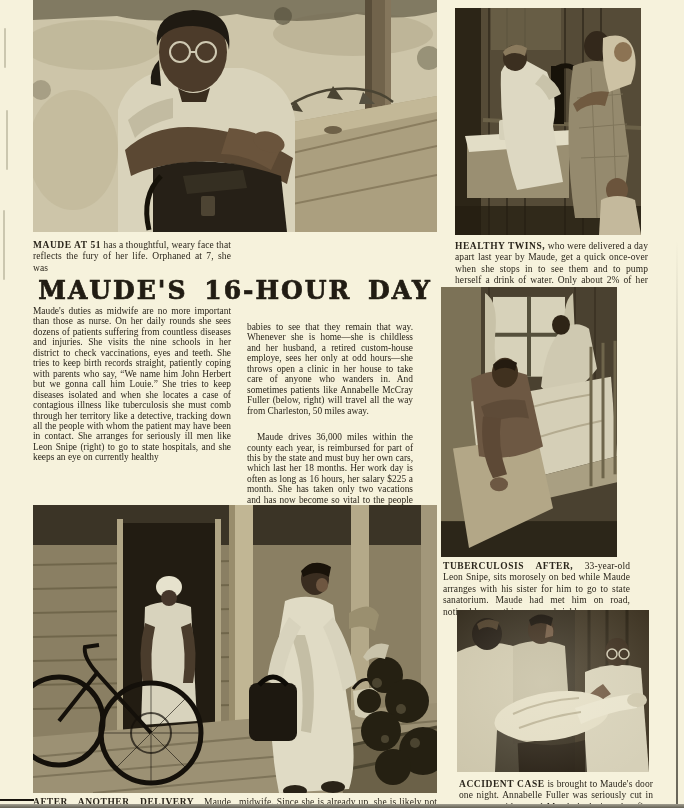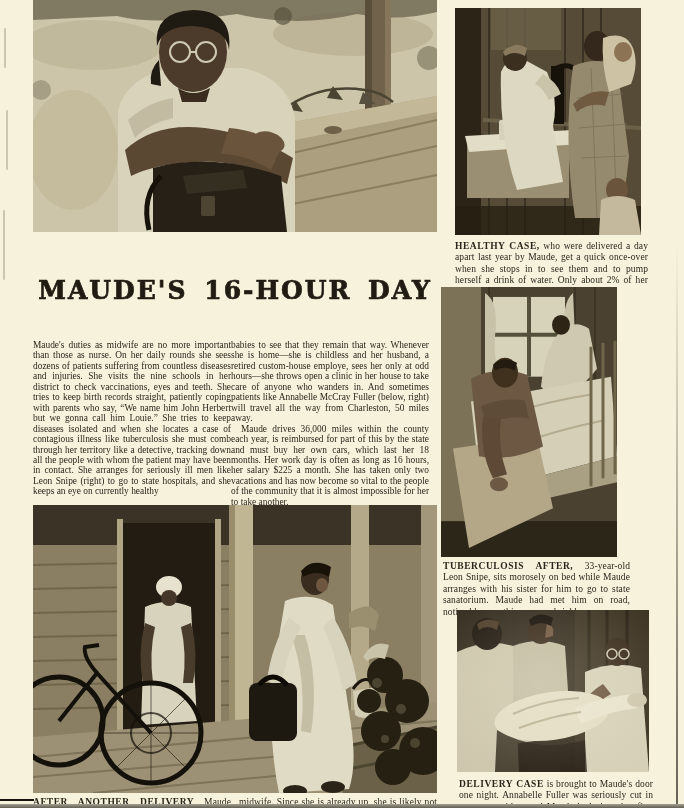--- a/index.html
+++ b/index.html
@@ -5,23 +5,23 @@
   html,body{margin:0;padding:0;}
   .page{position:relative;width:684px;height:808px;background:#f6f2dc;overflow:hidden;
         font-family:"Liberation Serif",serif;color:#2b261c;}
   .photo{position:absolute;overflow:hidden;background:#6f6752;}
   .photo svg{display:block;width:100%;height:100%;}
   .cap{position:absolute;font-size:9.5px;line-height:11.4px;text-align:justify;letter-spacing:.1px;}
   .lead{font-weight:bold;letter-spacing:.55px;}
   .headline{position:absolute;left:33px;width:404px;top:275px;margin:0;text-align:center;
             font-family:"DejaVu Serif",serif;font-weight:bold;font-size:25px;letter-spacing:2px;
             word-spacing:6px;color:#211c13;-webkit-text-stroke:.7px #211c13;transform:scaleY(1.07);}
-  .body-cols{position:absolute;left:33px;top:340px;width:404px;display:flex;gap:0;}
+  .body-cols{position:absolute;left:33px;top:306px;width:404px;display:flex;gap:0;}
   .bcol{width:198px;font-size:9.4px;line-height:10.45px;text-align:justify;}
-  .bcol p{margin:0;}
+  .bcol p{margin:16px;}
   .bcol p.indent{text-indent:10px;}
   .cap-maude{left:33px;top:240px;width:404px;display:flex;gap:8px;}
   .cap-maude .cap-col{width:198px;}
   .cap-twins{left:455px;top:241px;width:193px;}
   .cap-tb{left:443px;top:561px;width:187px;}
   .cap-accident{left:459px;top:779px;width:194px;}
   .cap-delivery{left:33px;top:797px;width:404px;display:flex;gap:8px;}
   .cap-delivery .cap-col{width:198px;}
   .p-maude{left:33px;top:0;width:404px;height:232px;}
   .p-twins{left:455px;top:8px;width:186px;height:227px;}
@@ -80,20 +80,21 @@
       <path d="M196,128 q30,2 52,20 l-10,22 q-26,-16 -50,-16 Z" fill="#6a543c"></path>
       <ellipse cx="236" cy="142" rx="16" ry="10" fill="#6a543c" transform="rotate(18 236 142)"></ellipse>
       <path d="M120,168 q60,-16 128,8 l6,56 l-134,0 Z" fill="#262017"></path>
       <path d="M150,176 l60,-6 l4,18 l-60,6 Z" fill="#3a3326" opacity=".8"></path>
       <rect x="168" y="196" width="14" height="20" rx="2" fill="#4d4433"></rect>
       <path d="M128,176 q-20,20 -12,54" fill="none" stroke="#161209" stroke-width="5"></path>
     </svg>
   </div>
 
   <div class="cap cap-maude">
+    <div class="cap-col"><span class="lead">MAUDE AT 51</span><span> has a thoughtful, weary face that reflects the fury of her life. Orphaned at 7, she was</span></div>
   </div>
 
   <h1 class="headline">MAUDE'S 16-HOUR DAY</h1>
 
   <div class="body-cols">
     <div class="bcol">Maude's duties as midwife are no more important than those as nurse. On her daily rounds she sees dozens of patients suffering from countless diseases and injuries. She visits the nine schools in her district to check vaccinations, eyes and teeth. She tries to keep birth records straight, patiently coping with parents who say, “We name him John Herbert but we gonna call him Louie.” She tries to keep diseases isolated and when she locates a case of contagious illness like tuberculosis she must comb through her territory like a detective, tracking down all the people with whom the patient may have been in contact. She arranges for seriously ill men like Leon Snipe (right) to go to state hospitals, and she keeps an eye on currently healthy</div>
     <div class="bcol">
       <p>babies to see that they remain that way. Whenever she is home—she is childless and her husband, a retired custom-house employe, sees her only at odd hours—she throws open a clinic in her house to take care of anyone who wanders in. And sometimes patients like Annabelle McCray Fuller (below, right) will travel all the way from Charleston, 50 miles away.</p>
       <p class="indent">Maude drives 36,000 miles within the county each year, is reimbursed for part of this by the state and must buy her own cars, which last her 18 months. Her work day is often as long as 16 hours, her salary $225 a month. She has taken only two vacations and has now become so vital to the people of the community that it is almost impossible for her to take another.</p>
     </div>
@@ -133,21 +134,21 @@
       </g>
       <ellipse cx="142" cy="38" rx="13" ry="15" fill="#33281b"></ellipse>
       <path d="M118,96 q16,-16 36,-12 l-4,14 q-16,-4 -28,6 Z" fill="#705a40"></path>
       <path d="M148,30 q22,-8 30,10 q6,16 -2,36 l-22,8 q-8,-28 -6,-54 Z" fill="#cdc2a4"></path>
       <ellipse cx="168" cy="44" rx="9" ry="10" fill="#8c7353"></ellipse>
       <ellipse cx="162" cy="182" rx="11" ry="12" fill="#6b543c"></ellipse>
       <path d="M146,192 q16,-8 34,0 l6,35 l-42,0 Z" fill="#c4b99c"></path>
     </svg>
   </div>
 
-  <div class="cap cap-twins"><span class="lead">HEALTHY CASE,</span><span> who were delivered a day apart last year by Maude, get a quick once-over when she stops in to see them and to pump herself a drink of water. Only about 2% of her patients are white.</span></div>
+  <div class="cap cap-twins"><span class="lead">HEALTHY TWINS,</span><span> who were delivered a day apart last year by Maude, get a quick once-over when she stops in to see them and to pump herself a drink of water. Only about 2% of her patients are white.</span></div>
 
   <div class="photo p-tb">
     <svg viewBox="0 0 176 271" preserveAspectRatio="none">
       <rect width="176" height="271" fill="#4a4130"></rect>
       <rect x="0" y="0" width="40" height="271" fill="#7c7257"></rect>
       <g stroke="#3a3223" stroke-width="2" opacity=".8">
         <line x1="48" y1="0" x2="48" y2="130"></line>
           <line x1="134" y1="0" x2="134" y2="110"></line>
         <line x1="154" y1="0" x2="154" y2="140"></line>
       </g>
@@ -297,19 +298,19 @@
       <ellipse cx="180" cy="90" rx="10" ry="7" fill="#cfc8ae"></ellipse>
       <g stroke="#b5ac8f" stroke-width="2" fill="none" opacity=".9">
         <path d="M56,104 q30,-14 66,-16"></path>
           <path d="M62,118 q32,-12 62,-16"></path>
       </g>
       <path d="M40,120 q40,24 88,10 l2,32 l-92,0 Z" fill="#241d12" opacity=".8"></path>
       <rect width="192" height="162" fill="url(#flash)"></rect>
     </svg>
   </div>
 
-  <div class="cap cap-accident"><span class="lead">DELIVERY CASE</span><span> is brought to Maude's door one night. Annabelle Fuller was seriously cut in an auto accident and Maude had given her first aid.</span></div>
+  <div class="cap cap-accident"><span class="lead">ACCIDENT CASE</span><span> is brought to Maude's door one night. Annabelle Fuller was seriously cut in an auto accident and Maude had given her first aid.</span></div>
 
   <div class="page-edge-line"></div>
   <div class="corner-tick"></div>
   <div class="bottom-band"></div>
 
 </div>
 
 </body></html>

